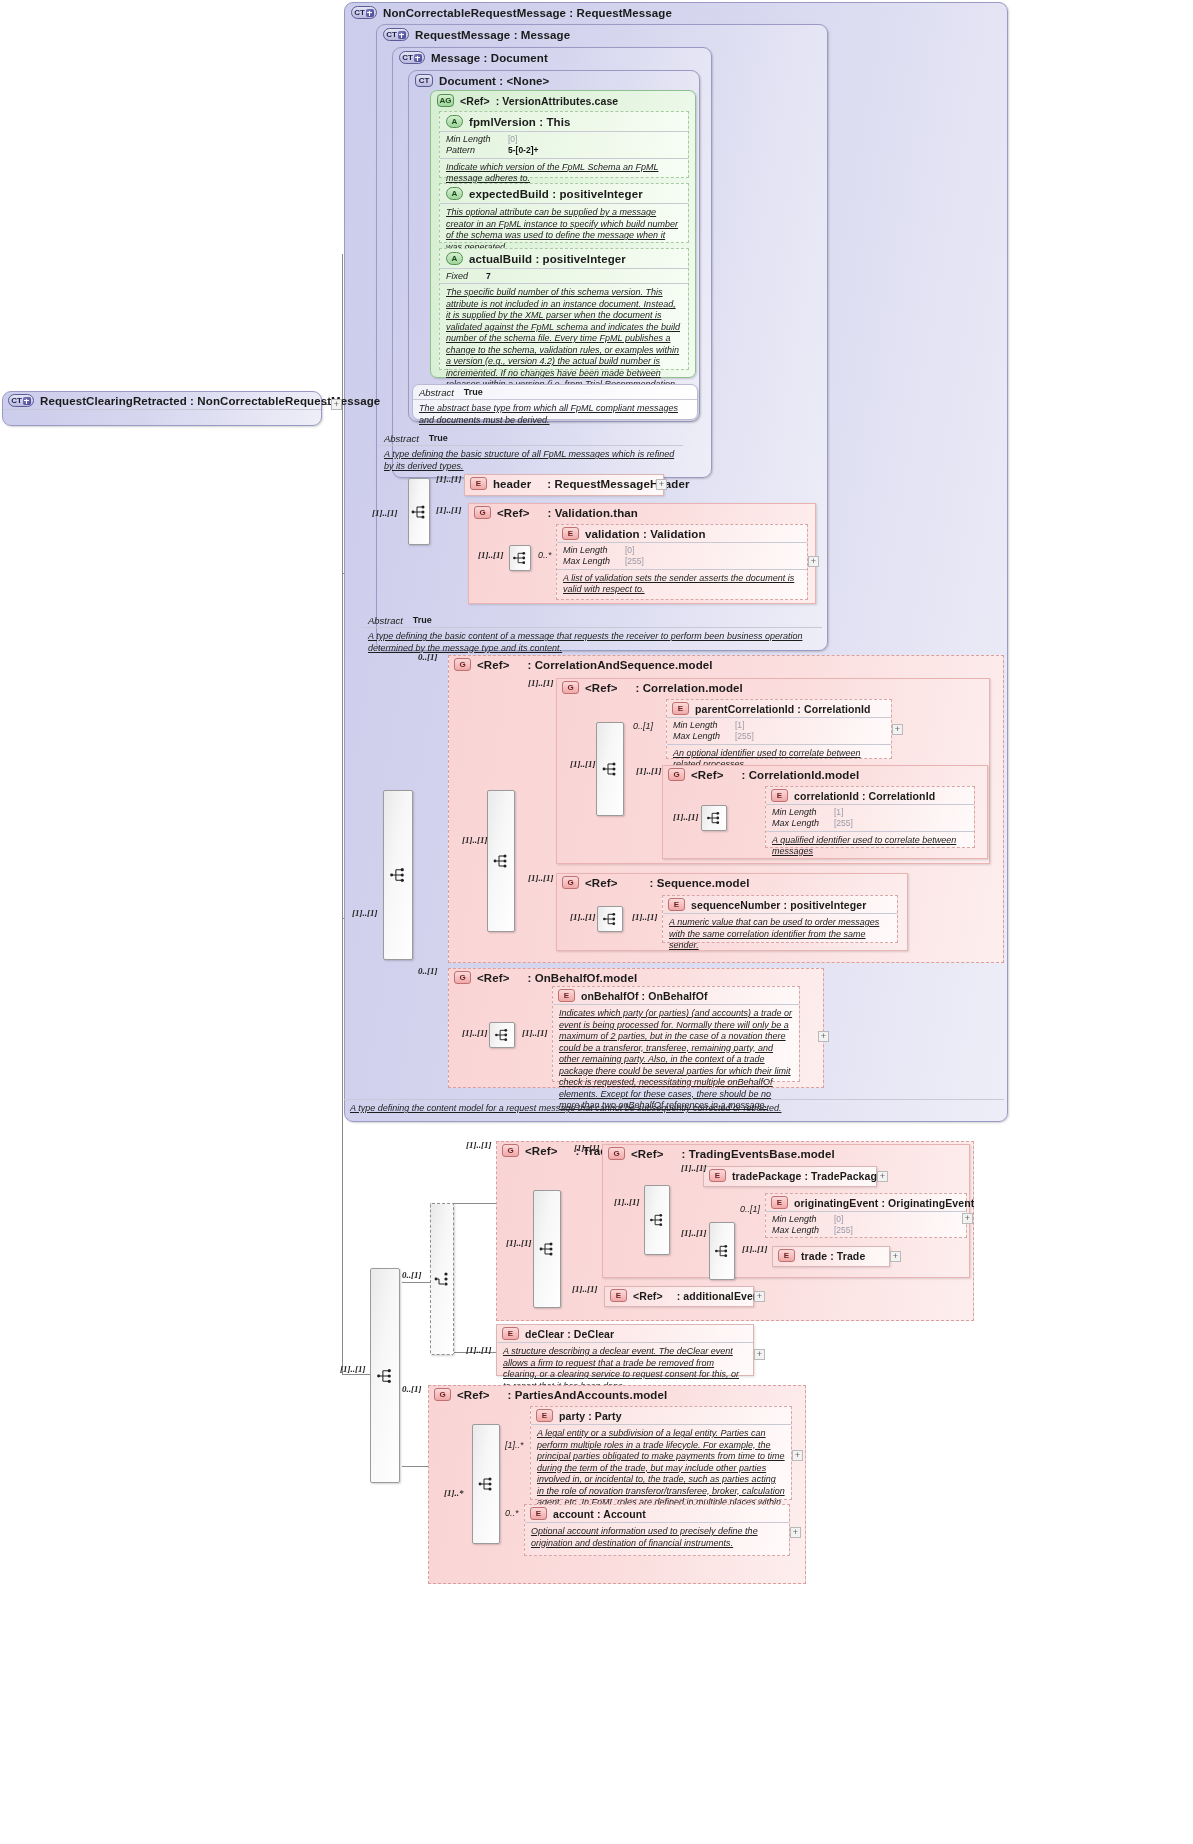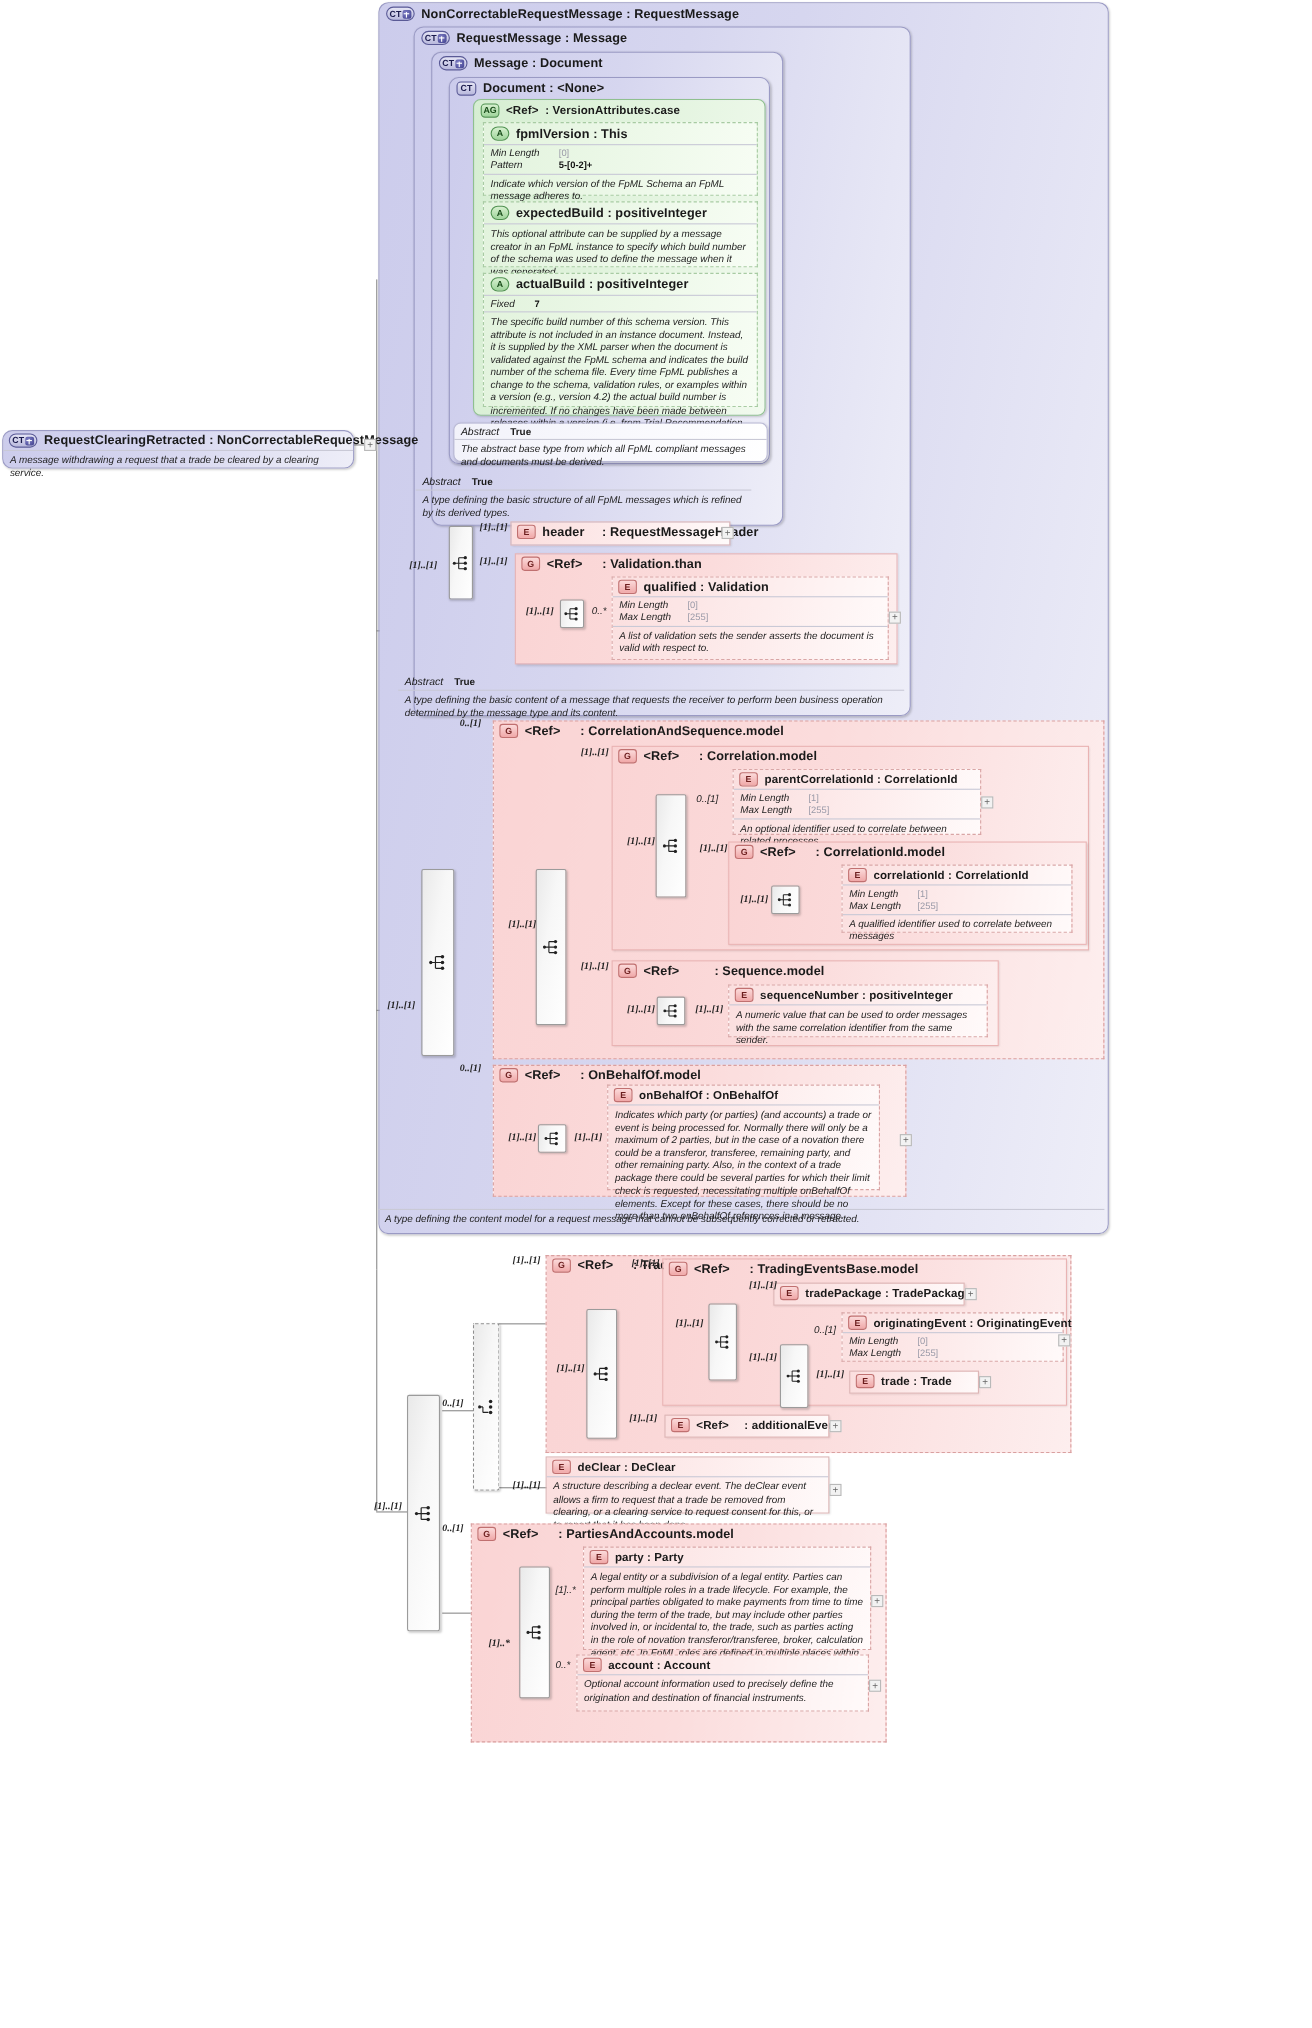--- a/index.html
+++ b/index.html
@@ -106,20 +106,21 @@
   
   .rule { border-top:1px solid #c9c9d6; }
   .facets { padding:2px 6px 1px 6px; font-style:italic; font-size:9px; color:#222; }
   .facets .frow { display:flex; gap:6px; line-height:1.25; }
   .facets .fname { min-width:56px; }
   .facets .fval { font-style:normal; font-weight:bold; font-size:8.5px; color:#111; }
   .facets .fval.grey { color:#9a9aa8; font-weight:normal; }
   .doc {
     padding:3px 6px 4px 6px; font-style:italic; font-size:9px; line-height:1.28;
     color:#1d1d1d;
+    text-decoration:underline;
   }
   .annot { display:flex; gap:10px; font-style:italic; font-size:9.5px; padding:2px 6px 1px 6px;}
   .annot .val { font-style:normal; font-weight:bold; font-size:9px;}
 
   
   .compositor {
     position:absolute;
     border:1px solid #9b9b9b; border-radius:2px;
     background:linear-gradient(100deg,#e9e9e9 0%,#f7f7f7 40%,#ffffff 100%);
     box-shadow:1px 1px 2px rgba(0,0,0,.18);
@@ -358,21 +359,21 @@
         <circle cx="12" cy="8" r="1.5" fill="#222"></circle>
         <circle cx="12" cy="13" r="1.5" fill="#222"></circle>
     </svg>
   </div>
   <div class="card abs" style="left:478px;top:550px;">[1]..[1]</div>
   <div class="card plain abs" style="left:538px;top:550px;">0..*</div>
 
   <div class="el-box-dashed abs" style="left:556px;top:524px;width:252px;height:76px;">
     <div class="title-row" style="padding:2px 5px;">
       <span class="badge badge-e">E</span>
-      <span class="title-txt">qualified : Validation</span>
+      <span class="title-txt">validation : Validation</span>
     </div>
     <div class="rule"></div>
     <div class="facets">
       <div class="frow">
           <span class="fname">Min Length</span>
           <span class="fval grey">[0]</span>
         </div>
       <div class="frow">
           <span class="fname">Max Length</span>
           <span class="fval grey">[255]</span>
@@ -747,17 +748,16 @@
 
   <div class="ct-box abs" style="left:2px;top:391px;width:320px;height:35px;">
     <div class="title-row" style="padding:2px 5px;">
       <span class="badge badge-ct">
           <span>CT</span>
           <span class="plus"></span>
         </span>
       <span class="title-txt">RequestClearingRetracted : NonCorrectableRequestMessage</span>
     </div>
     <div class="rule"></div>
-    <div class="doc">A message withdrawing a request that a trade be cleared by a clearing service.</div>
   </div>
   <div class="expander abs" style="left:331px;top:399px;">+</div>
 
 </div>
 
 </body></html>

